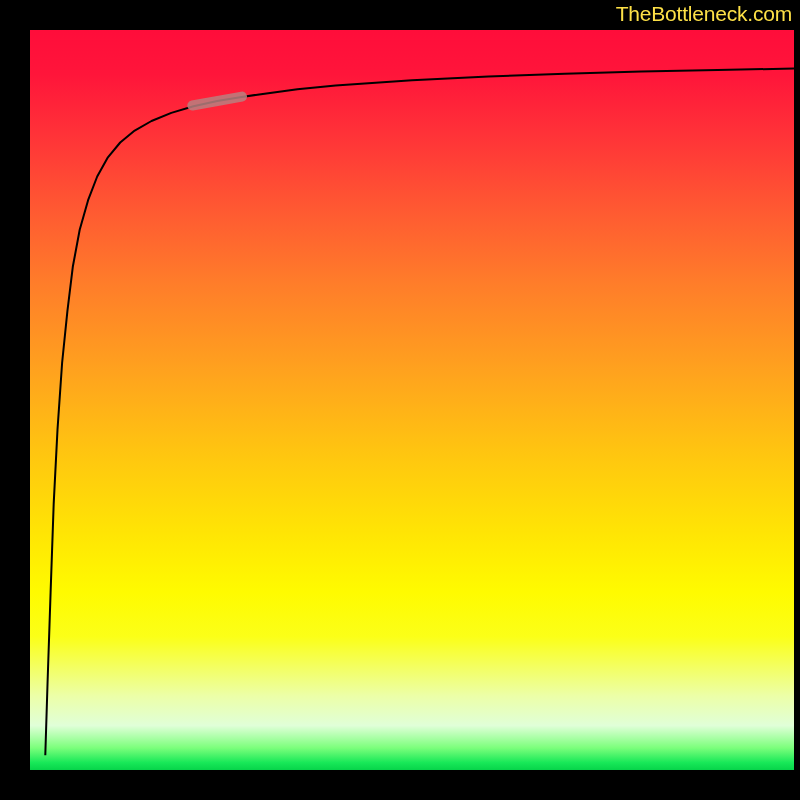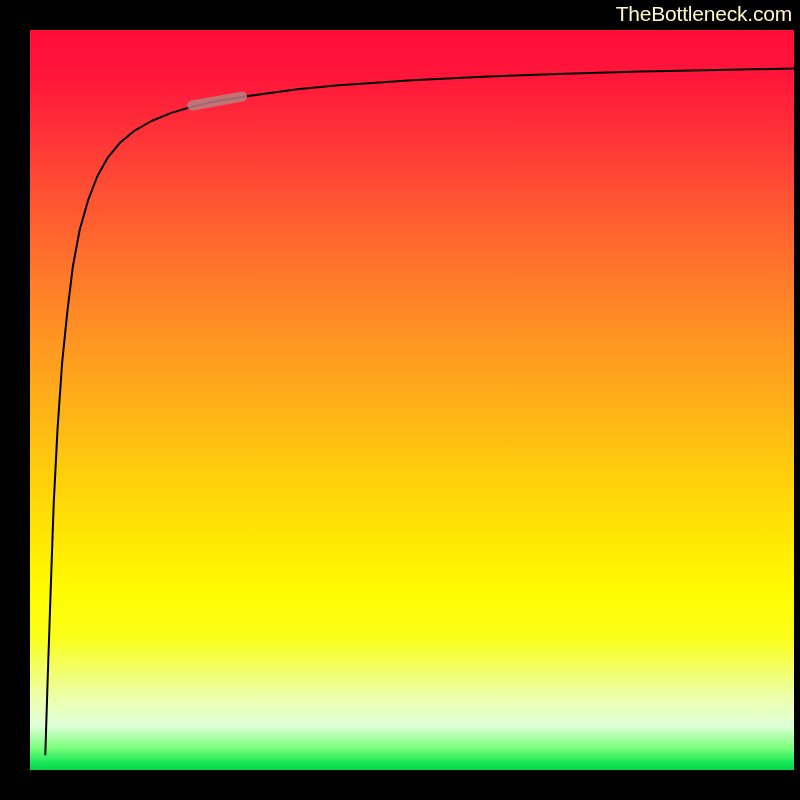--- a/index.html
+++ b/index.html
@@ -42,21 +42,21 @@
       #7cff7c 97%,
       #18e858 99%,
       #07d44a 100%
     );
   }
 
   .attribution {
     position: absolute;
     top: 2px;
     right: 8px;
-    color: #fef9c3;
+    color: #fde047;
     font-size: 21px;
     font-weight: 400;
     letter-spacing: -0.2px;
   }
 
   .curve-svg {
     position: absolute;
     left: 0; top: 0; width: 100%; height: 100%;
   }
 </style>

